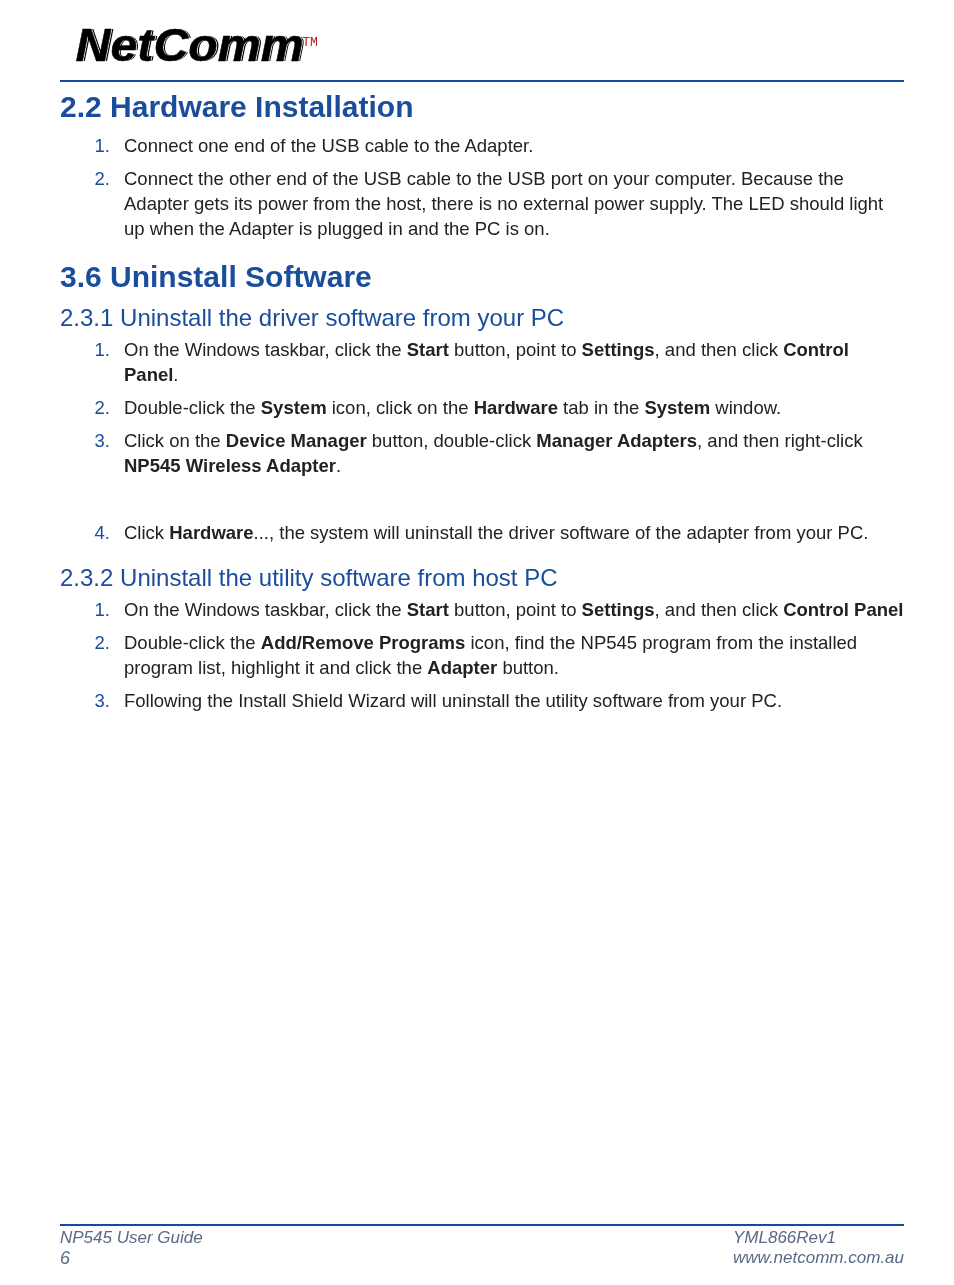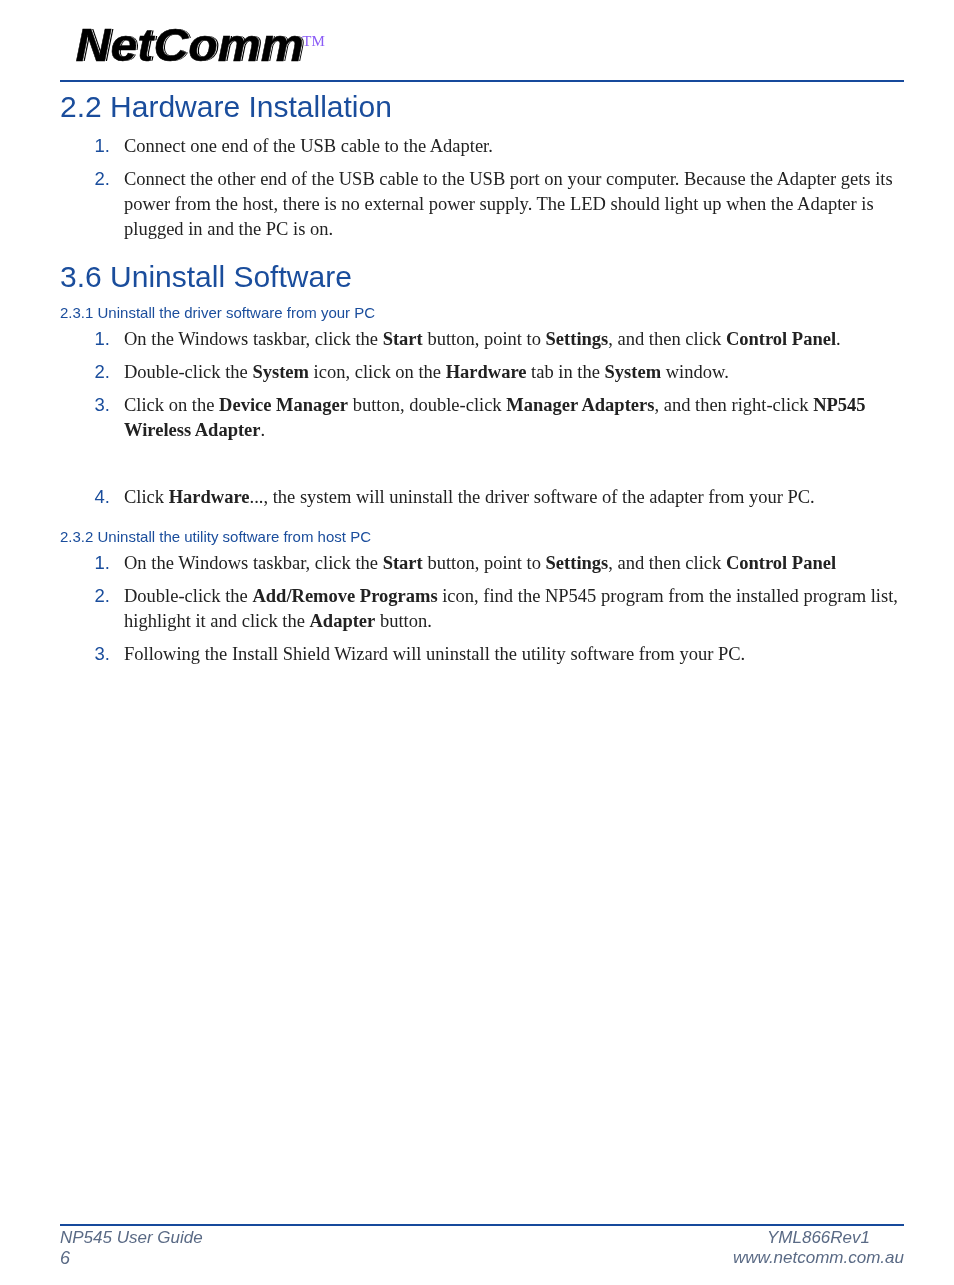--- a/index.html
+++ b/index.html
@@ -27,44 +27,44 @@
     color: #000;
     transform: scaleX(1.05);
     -webkit-text-stroke: 0.5px #000;
     text-shadow:
       1px 0 0 #fff,
       2px 0 0 #000,
       0 1px 0 #fff,
       0 -1px 0 #fff;
   }
   .logo-tm {
-    font-family: Liberation Serif, serif;
-    font-size: 15px;
-    color: #8b5cf6;
+    font-family: Liberation Mono, monospace;
+    font-size: 13px;
+    color: #b91c1c;
     margin-left: 4px;
     position: relative;
     top: -22px;
   }
   .rule {
     border: none;
     border-top: 2px solid #174a9c;
     margin-bottom: 8px;
   }
   h2.section-title {
     font-family: "Helvetica Neue", Helvetica, Arial, sans-serif;
-    font-weight: 400;
+    font-weight: 700;
     color: #1a4d9c;
     font-size: 30px;
     margin: 6px 0 10px 0;
     font-stretch: condensed;
     letter-spacing: 0;
   }
   h3.subsection-title {
     color: #1a4d9c;
-    font-size: 15px;
+    font-size: 24px;
     font-weight: 500;
     margin: 10px 0 6px 0;
     font-stretch: condensed;
   }
   ol.step-list {
     list-style: none;
     margin: 0 0 18px 0;
     padding-left: 30px;
   }
   ol.step-list > li {
@@ -80,21 +80,20 @@
   }
   ol.step-list .num {
     width: 34px;
     flex-shrink: 0;
     text-align: right;
     padding-right: 14px;
     color: #1a4d9c;
   }
   ol.step-list .txt {
     flex: 1;
-    font-family: Liberation Serif, serif;
   }
   ol.step-list .txt b, ol.step-list .txt strong {
     font-weight: 700;
   }
   .footer {
     position: absolute;
     bottom: 16px;
     left: 60px;
     right: 50px;
   }
@@ -105,21 +104,21 @@
   }
   .footer-row {
     display: flex;
     justify-content: space-between;
     font-style: italic;
     color: #5a6a85;
     font-size: 17px;
     font-stretch: condensed;
   }
   .footer-left { text-align: left; }
-  .footer-right { text-align: center; }
+  .footer-right { text-align: left; }
   .page-num {
     font-style: italic;
     color: #5a6a85;
     font-size: 18px;
     font-stretch: condensed;
   }
 </style>
 </head>
 <body>
 

